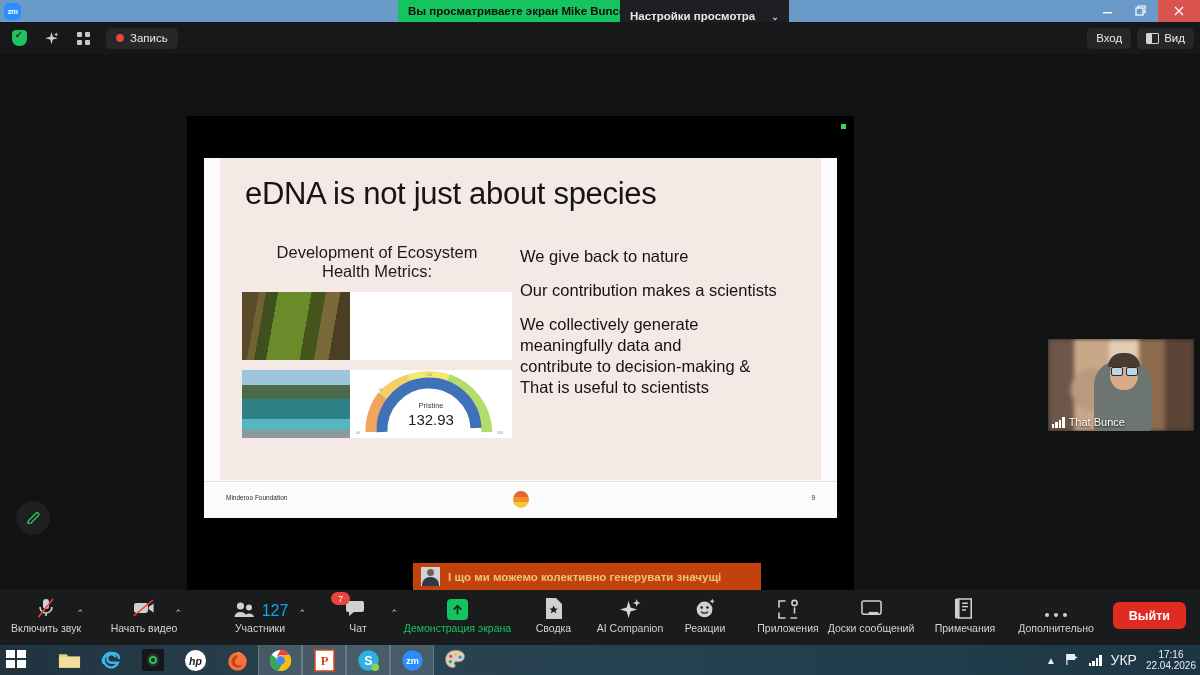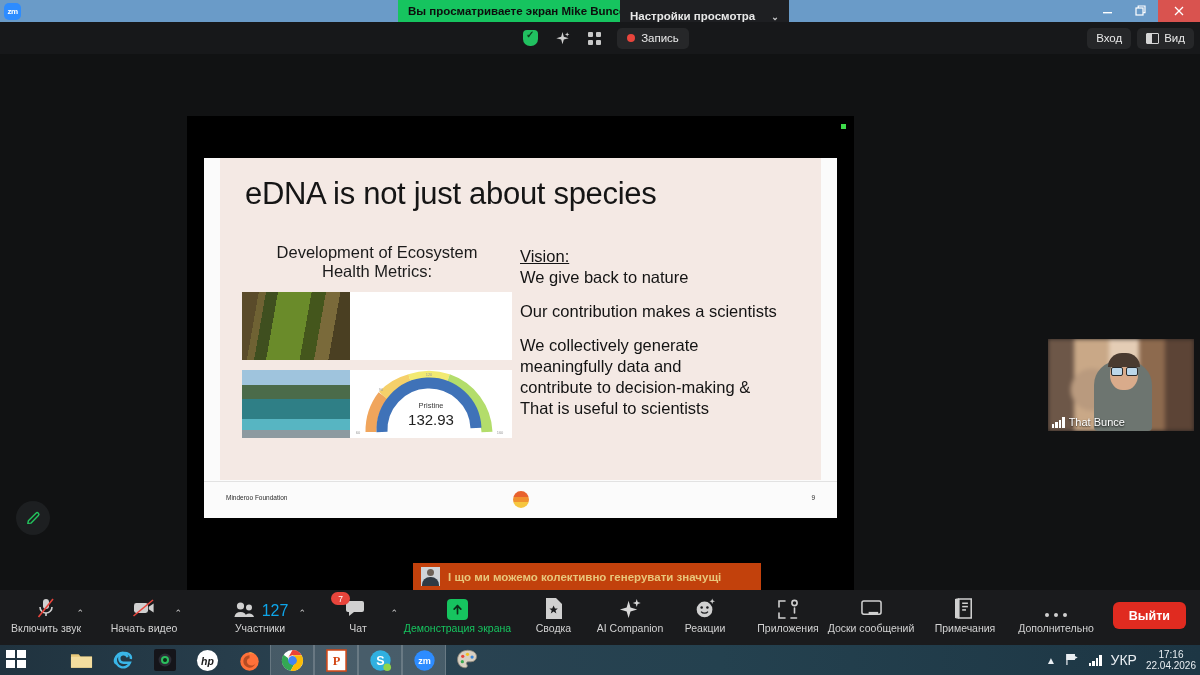--- a/index.html
+++ b/index.html
@@ -18,21 +18,21 @@
   .share-banner{position:absolute;left:398px;top:0;height:22px;background:#16c45f;color:#0d0d0d;
       font-size:11.5px;font-weight:bold;display:flex;align-items:center;padding:0 10px;white-space:nowrap;}
   .view-settings{position:absolute;left:620px;top:0;height:22px;background:#1e1f22;color:#e8e8e8;font-size:11.5px;
       font-weight:bold;display:flex;align-items:flex-end;gap:16px;padding:0 10px;white-space:nowrap;}
   .chev{font-size:9px;opacity:.85;}
   .wincontrols{position:absolute;right:0;top:0;height:22px;display:flex;}
   .wc{width:34px;height:22px;display:flex;align-items:center;justify-content:center;color:#fff;font-size:12px;}
   .wc.close{background:#d9534f;width:42px;}
 
   
-  .topbar{position:absolute;left:0;top:22px;width:1200px;height:32px;background:#17181a;display:flex;align-items:center;justify-content:center;}
+  .topbar{position:absolute;left:0;top:22px;width:1200px;height:32px;background:#17181a;display:flex;align-items:center;}
   .tb-icon{width:26px;height:22px;display:flex;align-items:center;justify-content:center;margin-left:6px;border-radius:5px;color:#c8c8c8;}
   .shield{width:15px;height:16px;background:#21c060;border-radius:4px 4px 7px 7px;position:relative;}
   .shield:after{content:"✓";position:absolute;left:0;right:0;top:-1px;text-align:center;font-size:10px;color:#0b3d1c;font-weight:bold;}
   .grid4{display:grid;grid-template-columns:5px 5px;grid-template-rows:5px 5px;gap:3px;}
   .grid4 i{background:#c8c8c8;border-radius:1px;display:block;}
   .rec{margin-left:10px;height:21px;border-radius:5px;background:#262729;display:flex;align-items:center;gap:6px;padding:0 10px;color:#e9e9e9;font-size:11.5px;}
   .recdot{width:8px;height:8px;border-radius:50%;background:#e8453c;}
   .topright{position:absolute;right:6px;top:22px;height:32px;display:flex;align-items:center;gap:6px;}
   .tr-btn{height:21px;border-radius:5px;background:#262729;display:flex;align-items:center;gap:5px;padding:0 9px;color:#e9e9e9;font-size:11.5px;}
   .viewico{width:11px;height:9px;border:1.4px solid #d5d5d5;border-radius:1px;position:relative;}
@@ -104,21 +104,21 @@
   .share-ico{width:21px;height:21px;border-radius:4px;background:#16c45f;display:flex;align-items:center;justify-content:center;color:#0c2e19;font-size:13px;}
   .leave{position:absolute;right:14px;top:12px;height:27px;padding:0 16px;border-radius:6px;background:#e02b20;color:#fff;
       font-size:12.5px;font-weight:bold;display:flex;align-items:center;}
   .cnt{font-size:16px;color:#0ea5e9;margin-left:4px;}
 
   
   .taskbar{position:absolute;left:0;top:645px;width:1200px;height:30px;
       background:linear-gradient(90deg,#20333f 0%,#2b4352 30%,#24414f 60%,#1d3644 100%);}
   .tb-start{position:absolute;left:6px;top:5px;width:22px;height:20px;display:grid;grid-template-columns:9px 9px;grid-template-rows:8px 8px;gap:2px;}
   .tb-start i{background:#fff;display:block;}
-  .tbapps{position:absolute;left:60px;top:0;height:30px;display:flex;align-items:center;gap:0px;}
+  .tbapps{position:absolute;left:48px;top:0;height:30px;display:flex;align-items:center;gap:0px;}
   .tbapp{width:42px;height:30px;display:flex;align-items:center;justify-content:center;}
   .tbapp.active{background:rgba(255,255,255,.14);border-left:1px solid rgba(255,255,255,.18);border-right:1px solid rgba(255,255,255,.18);}
   .tray{position:absolute;right:4px;top:0;height:30px;display:flex;align-items:center;gap:9px;color:#e9eef2;font-size:10px;}
   .clock{line-height:1.15;text-align:center;font-size:10px;}
   .lang{font-size:14px;}
 </style>
 </head>
 <body>
 
 <div class="app">
@@ -230,21 +230,20 @@
                     <text x="150" y="64" text-anchor="middle">160</text>
                   </g>
                 </svg>
                 <div class="g-label">Pristine</div>
                 <div class="g-value">132.93</div>
               </div>
             </div>
           </div>
 
           <div class="col-right">
-            <div class="vision-head">Vision:</div>
             <div>We give back to nature</div>
             <div class="rblock">Our contribution makes a scientists</div>
             <div class="rblock">
               <div>We collectively generate</div>
               <div>meaningfully data and</div>
               <div>contribute to decision-making &amp;</div>
               <div>That is useful to scientists</div>
             </div>
           </div>
         </div>

